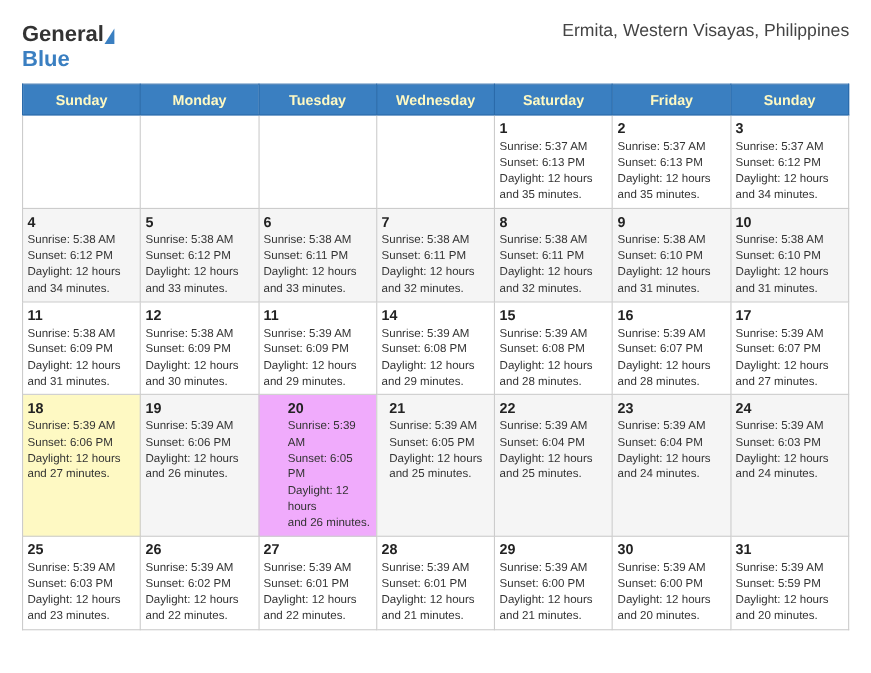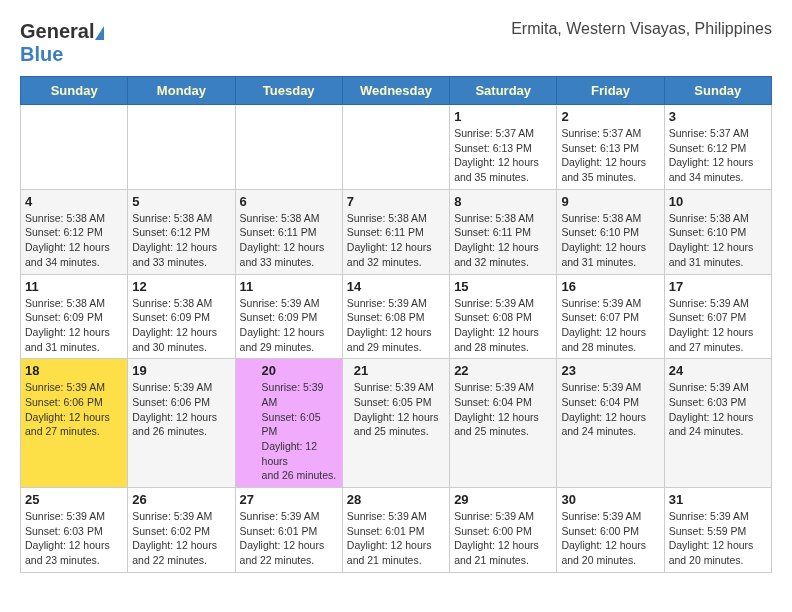--- a/index.html
+++ b/index.html
@@ -245,21 +245,21 @@
         </td>
         <td>
           <span class="day-num">17</span>
           <div class="day-info" style="white-space: pre-line;">Sunrise: 5:39 AM
 Sunset: 6:07 PM
 Daylight: 12 hours
 and 27 minutes.</div>
         </td>
       </tr>
       <tr>
-        <td style="background: #fde047; margin-top: 32px;">
+        <td style="background: #fef9c3; margin-top: 32px;">
           <span class="day-num">18</span>
           <div class="day-info" style="white-space: pre-line;">Sunrise: 5:39 AM
 Sunset: 6:06 PM
 Daylight: 12 hours
 and 27 minutes.</div>
         </td>
         <td style="background: rgb(245, 245, 245);">
           <span class="day-num">19</span>
           <div class="day-info" style="white-space: pre-line;">Sunrise: 5:39 AM
 Sunset: 6:06 PM

